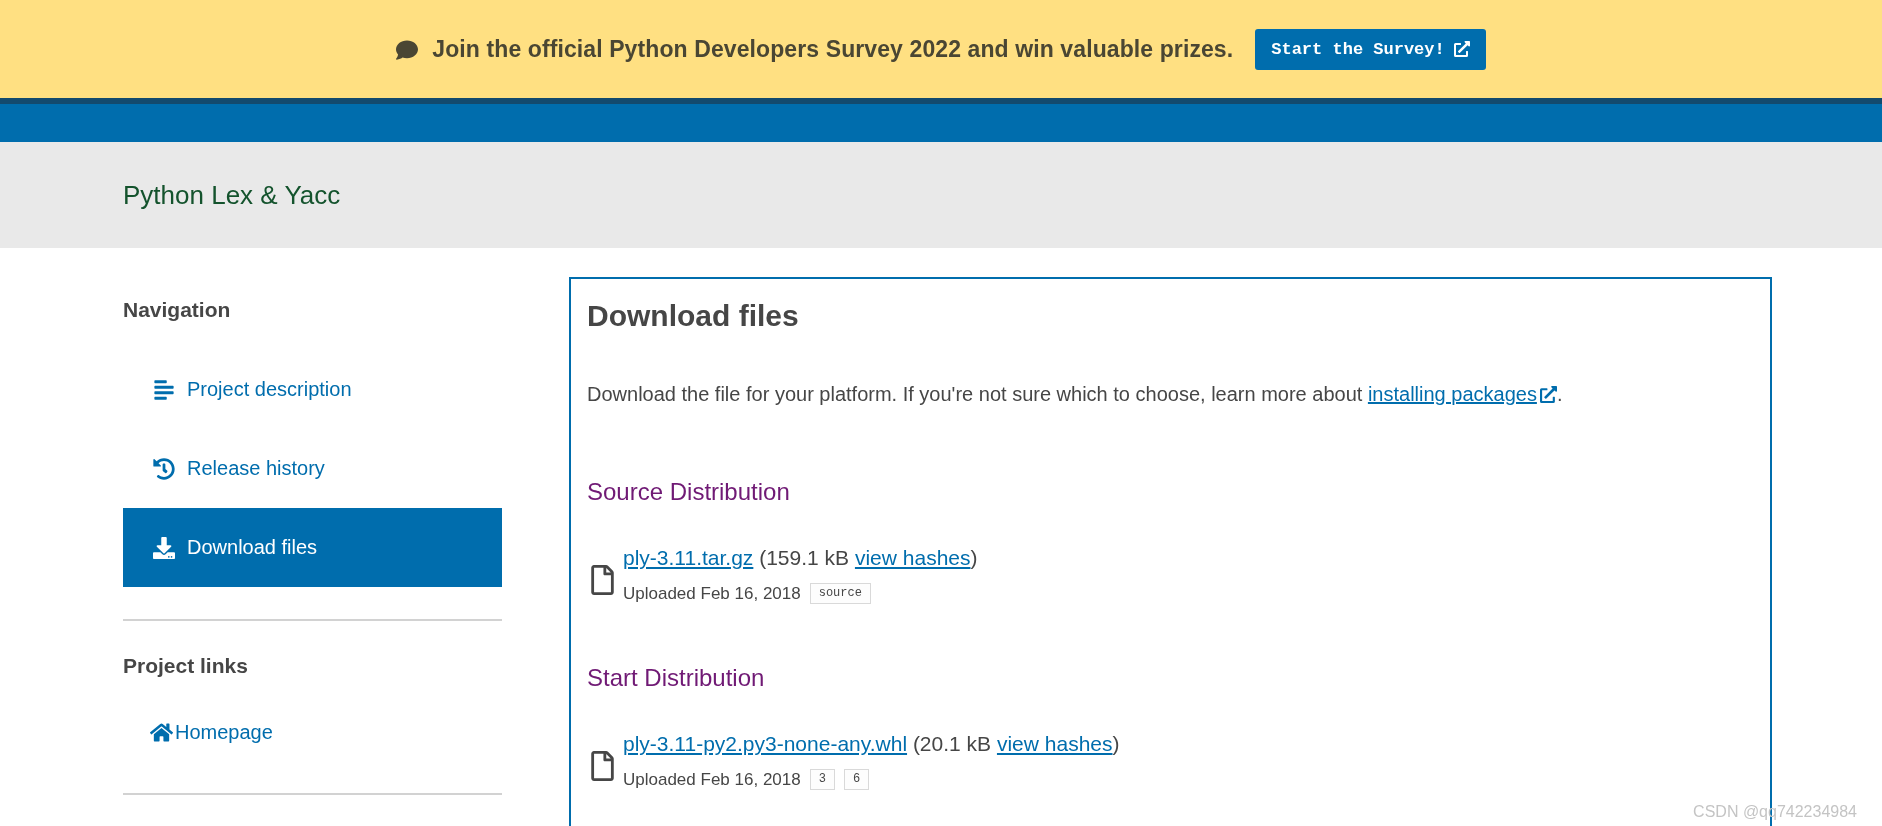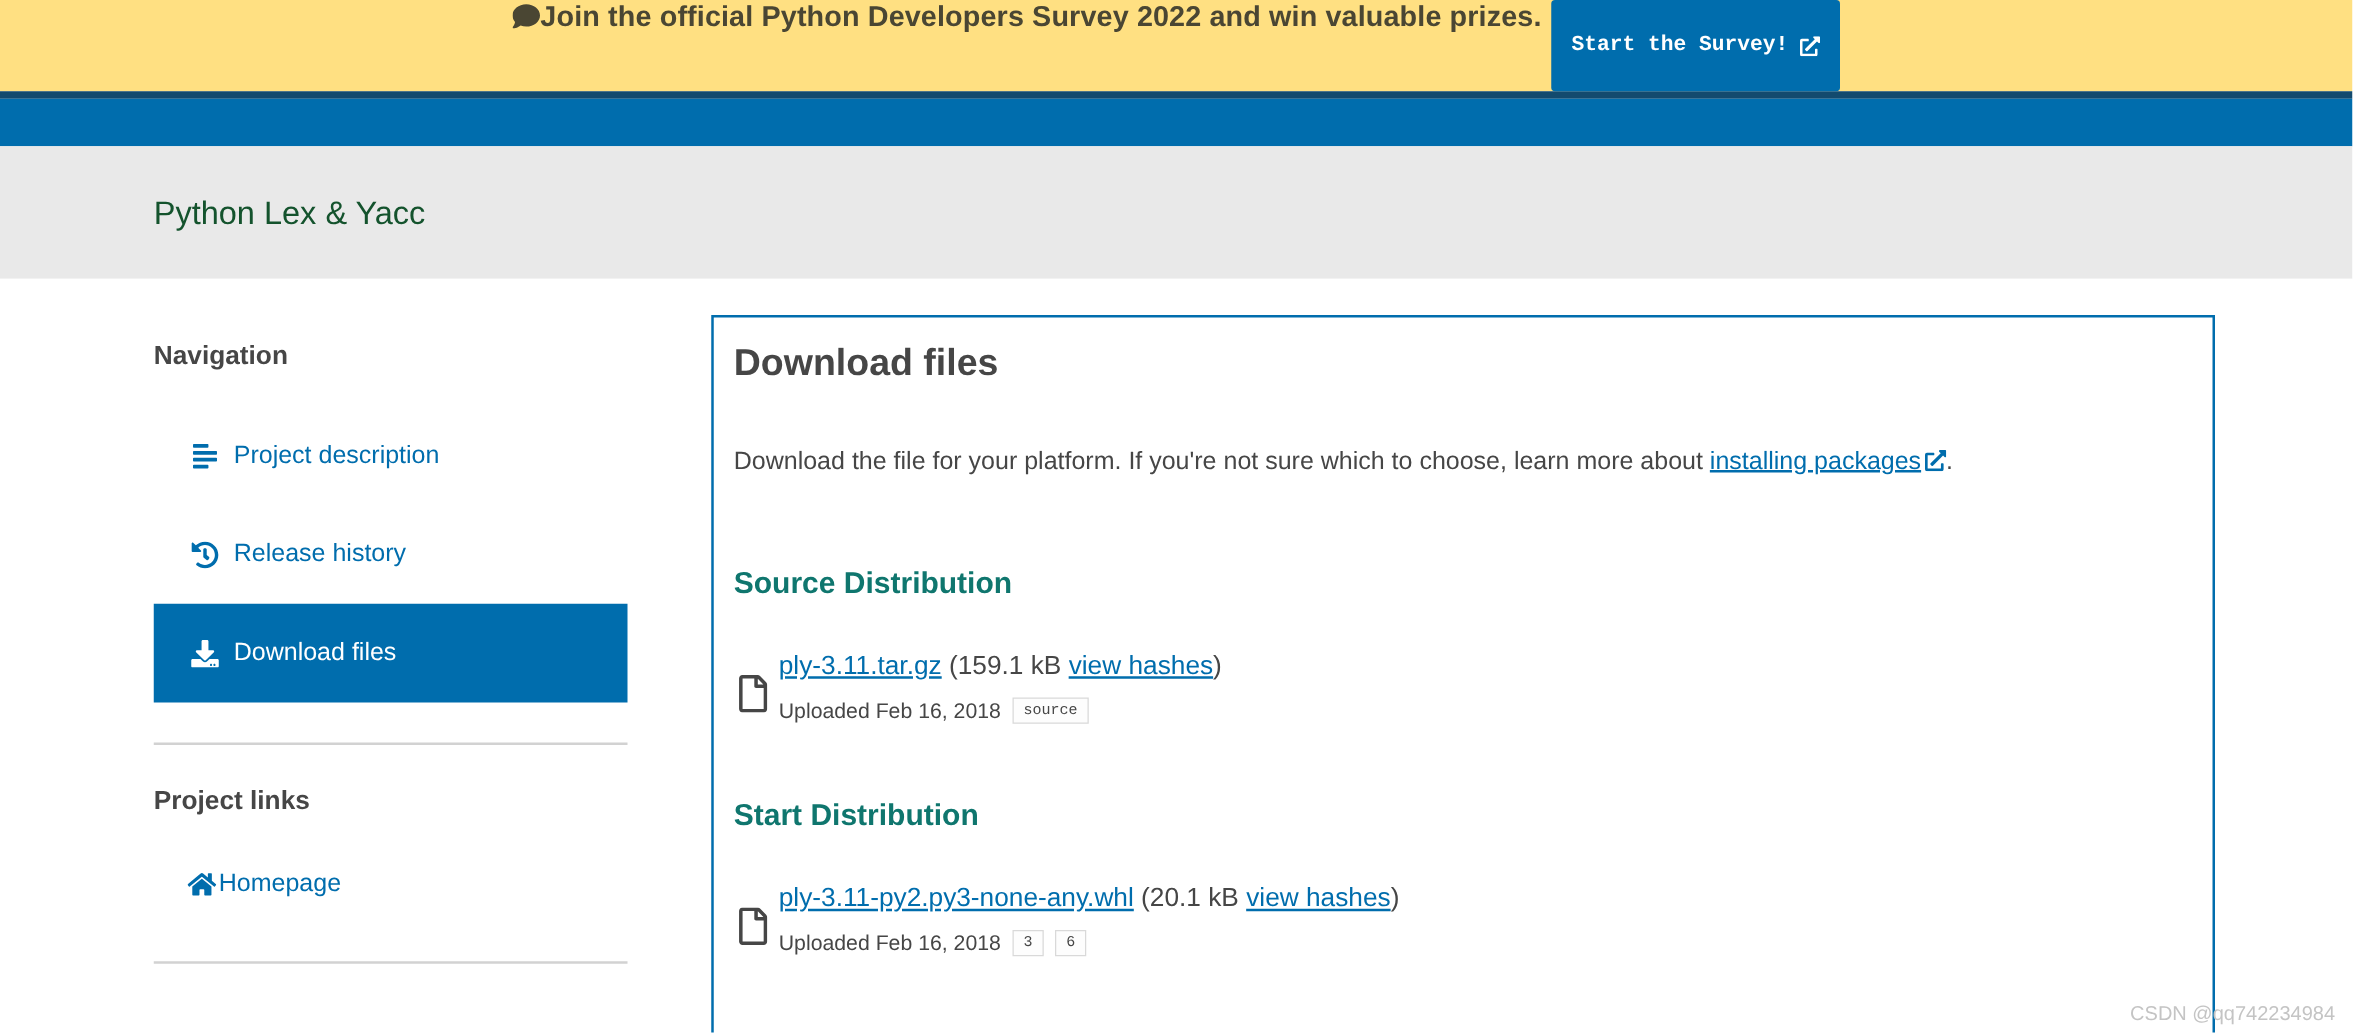--- a/index.html
+++ b/index.html
@@ -5,23 +5,23 @@
   html, body { margin: 0; padding: 0; }
   body {
     width: 1882px; height: 826px; overflow: hidden;
     background: #ffffff;
     font-family: "Liberation Sans", "DejaVu Sans", sans-serif;
     color: #464646;
     position: relative;
   }
   
   .survey-banner {
-    height: 73px; background: #ffe082;
-    display: flex; justify-content: center;
-    gap: 0;
+    height: 98px; background: #ffe082;
+    display: flex; align-items: center; justify-content: center;
+    gap: 14px;
   }
   .banner-icon { width: 22px; height: 22px; color: #4a4633; display: inline-flex; margin-top: 2px; }
   .banner-icon svg { width: 100%; height: 100%; }
   .banner-text { font-size: 23px; font-weight: 700; color: #4a4633; letter-spacing: 0.1px; }
   .survey-btn {
     display: inline-flex; align-items: center; gap: 9px;
     background: #006dad; color: #ffffff; border: none; border-radius: 3px;
     font-family: Liberation Mono, monospace; font-size: 17px; font-weight: 700;
     padding: 11px 16px; cursor: pointer; margin-left: 8px;
   }
@@ -61,39 +61,39 @@
   .homepage-link .home-icon svg { width: 100%; height: 100%; }
   .divider-2 { border-top: 2px solid #d2d2d2; margin-top: 46px; }
   
   .panel {
     position: absolute; left: 569px; top: 29px; width: 1203px; height: 720px;
     border: 2px solid #006dad; box-sizing: border-box;
     padding: 20px 16px; background: #ffffff;
   }
   .panel h1 { margin: 0 0 50px 0; font-size: 30px; font-weight: 700; color: #464646; }
   .panel p.intro { margin: 0 0 72px 0; font-size: 20px; color: #464646; }
-  .panel h2 { margin: 0 0 40px 0; font-size: 24px; font-weight: 700; color: #0f766e; }
+  .panel h2 { margin: 0 0 40px 0; font-size: 24px; font-weight: 400; color: #701a75; }
   a.text-link { color: #006dad; text-decoration: underline; cursor: pointer; }
   .intro .ext-icon { width: 17px; height: 17px; display: inline-block; vertical-align: -2px; color: #006dad; margin-left: 3px; }
   .intro .ext-icon svg { width: 100%; height: 100%; }
   .file-entry { display: flex; align-items: center; margin: 0 0 60px 4px; }
   .file-entry .file-icon { width: 23px; height: 30px; color: #464646; flex: none; margin-top: 10px; }
   .file-entry .file-icon svg { width: 100%; height: 100%; }
   .file-info { margin-left: 9px; }
   .file-line1 { font-size: 21px; color: #464646; }
   .file-line2 { font-size: 17px; color: #464646; margin-top: 13px; display: flex; align-items: center; }
   .tag {
     font-family: "Liberation Mono", "DejaVu Sans Mono", monospace;
     font-size: 12px; color: #464646; background: #fdfdfd;
     border: 1px solid #d9d9d9; padding: 3px 8px; margin-left: 9px; line-height: 1.1;
   }
   .built-entry { margin-bottom: 0; }
   
   .watermark {
-    position: absolute; right: 14px; bottom: 5px;
+    position: absolute; right: 25px; bottom: 5px;
     font-size: 16px; color: #c4c4c4; z-index: 5;
   }
 </style>
 </head>
 <body>
 
 <div class="survey-banner">
   <span class="banner-icon">
     <svg viewBox="0 0 512 512" fill="currentColor">
         <path d="M512 240c0 114.9-114.6 208-256 208-37.1 0-72.3-6.4-104.1-17.9-11.9 8.7-31.3 20.6-54.3 30.6-23.3 10.1-52.9 19.3-81.6 19.3-6.5 0-12.3-3.9-14.8-9.9-2.5-6-1.1-12.8 3.4-17.4 .3-.3 .7-.7 1.3-1.4 1.1-1.2 2.8-3.1 4.9-5.7 4.1-5 9.6-12.4 15.2-21.6 10-16.6 19.5-38.4 21.4-62.9C17.7 326.8 0 285.1 0 240 0 125.1 114.6 32 256 32s256 93.1 256 208z"></path>

